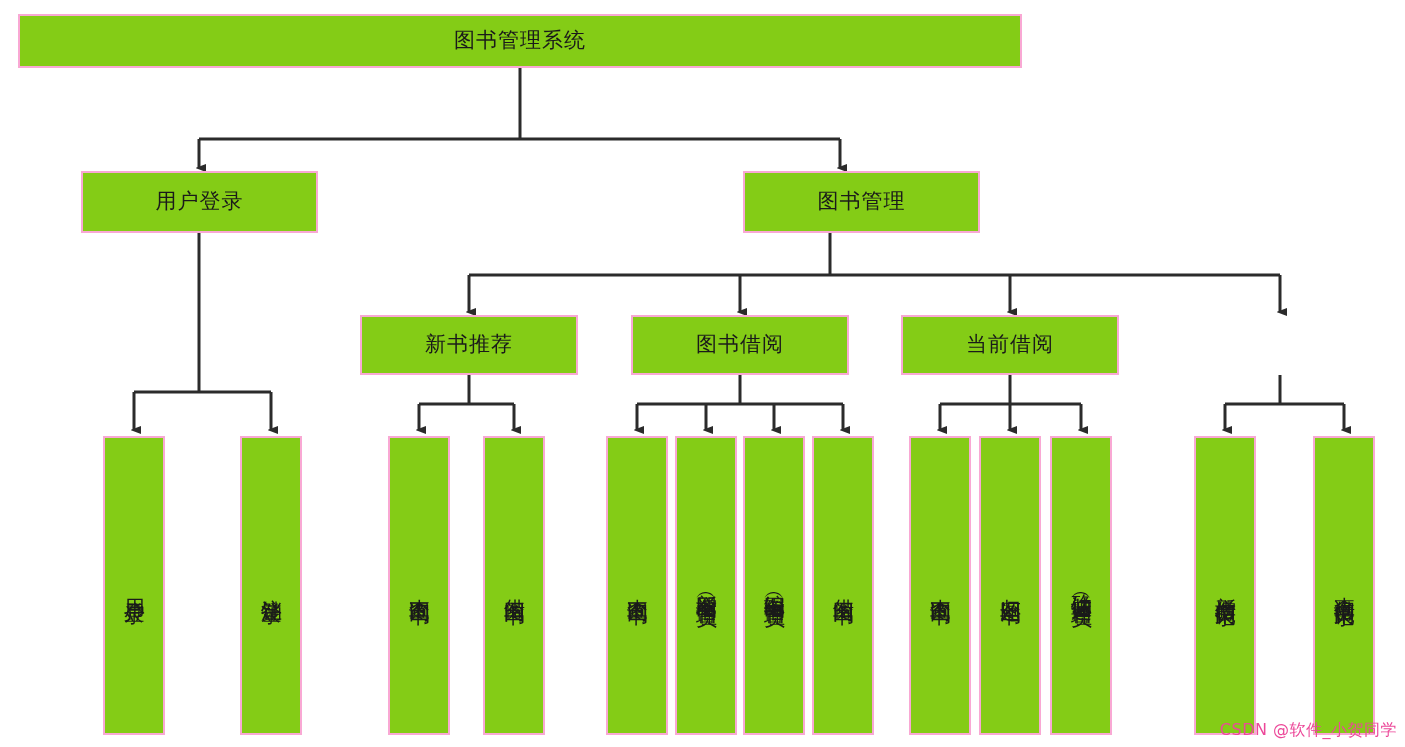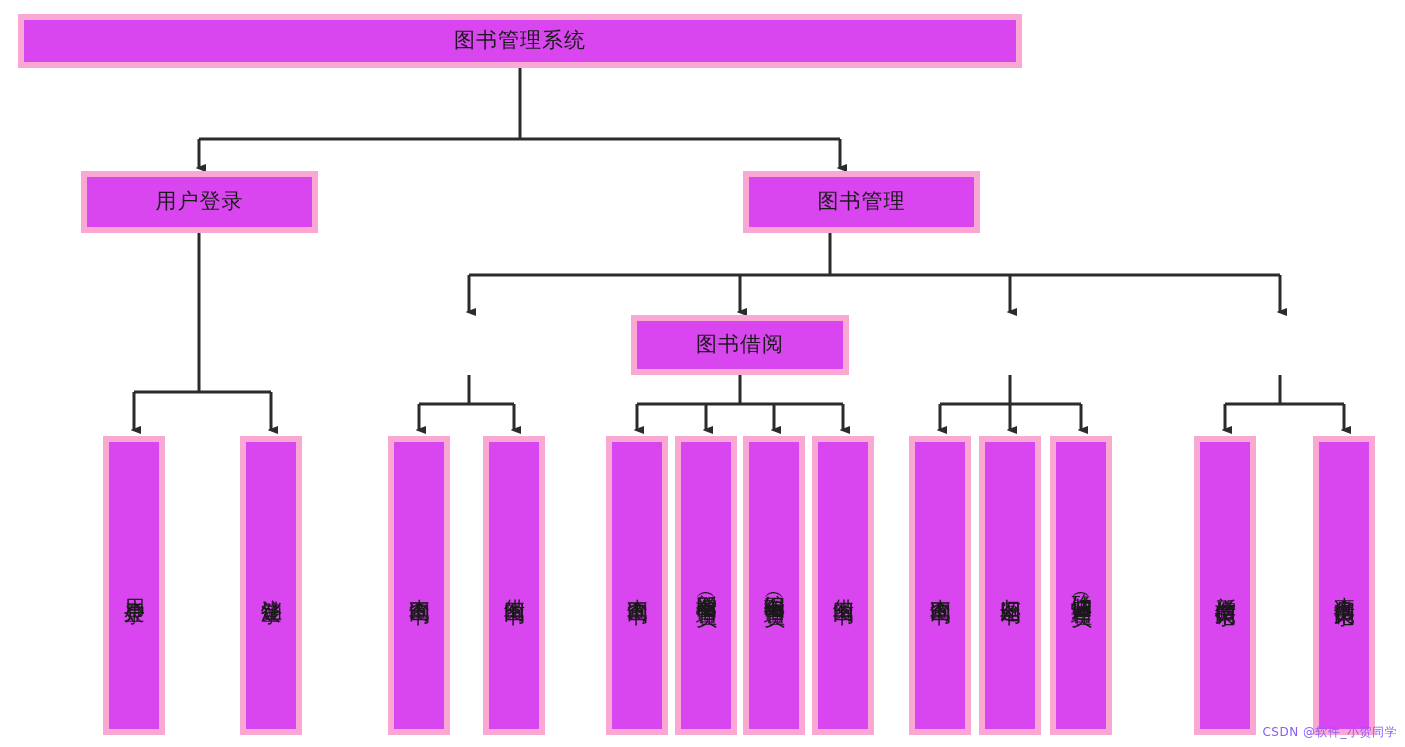--- a/index.html
+++ b/index.html
@@ -21,22 +21,22 @@
   #edge-layer {
     position: absolute;
     left: 0;
     top: 0;
     width: 1405px;
     height: 747px;
   }
   .node {
     position: absolute;
     box-sizing: border-box;
-    border: 6px solid #f9a8d4;
-    background: #d946ef;
+    border: 2px solid #f9a8d4;
+    background: #84cc16;
     display: flex;
     align-items: center;
     justify-content: center;
     color: #1a1a1a;
     z-index: 2;
   }
   .node.horizontal {
     font-size: 21px;
     line-height: 1.2;
     letter-spacing: 1px;
@@ -56,22 +56,22 @@
     display: block;
     text-align: center;
   }
   .node-label {
     display: block;
   }
   #watermark {
     position: absolute;
     right: 8px;
     bottom: 6px;
-    font-size: 12px;
-    color: #8b5cf6;
+    font-size: 16px;
+    color: #ec4899;
     letter-spacing: 0.5px;
     z-index: 5;
     white-space: nowrap;
     font-family: "DejaVu Sans", "Liberation Sans", sans-serif;
   }
 </style>
 </head>
 <body>
 
 <div id="diagram-root">
@@ -130,22 +130,28 @@
     <span class="node-label">图书管理系统</span>
   </div>
 
   <div class="node horizontal" style="left:81px; top:171px; width:237px; height:62px;">
     <span class="node-label">用户登录</span>
   </div>
   <div class="node horizontal" style="left:743px; top:171px; width:237px; height:62px;">
     <span class="node-label">图书管理</span>
   </div>
 
+  <div class="node horizontal" style="left:360px; top:315px; width:218px; height:60px;">
+    <span class="node-label">新书推荐</span>
+  </div>
   <div class="node horizontal" style="left:631px; top:315px; width:218px; height:60px;">
     <span class="node-label">图书借阅</span>
+  </div>
+  <div class="node horizontal" style="left:901px; top:315px; width:218px; height:60px;">
+    <span class="node-label">当前借阅</span>
   </div>
 
   <div class="node vertical" style="left:103px; top:436px; width:62px; height:299px;">
     <span class="node-label">用户登录</span>
   </div>
   <div class="node vertical" style="left:240px; top:436px; width:62px; height:299px;">
     <span class="node-label">注销登录</span>
   </div>
 
   <div class="node vertical" style="left:388px; top:436px; width:62px; height:299px;">

